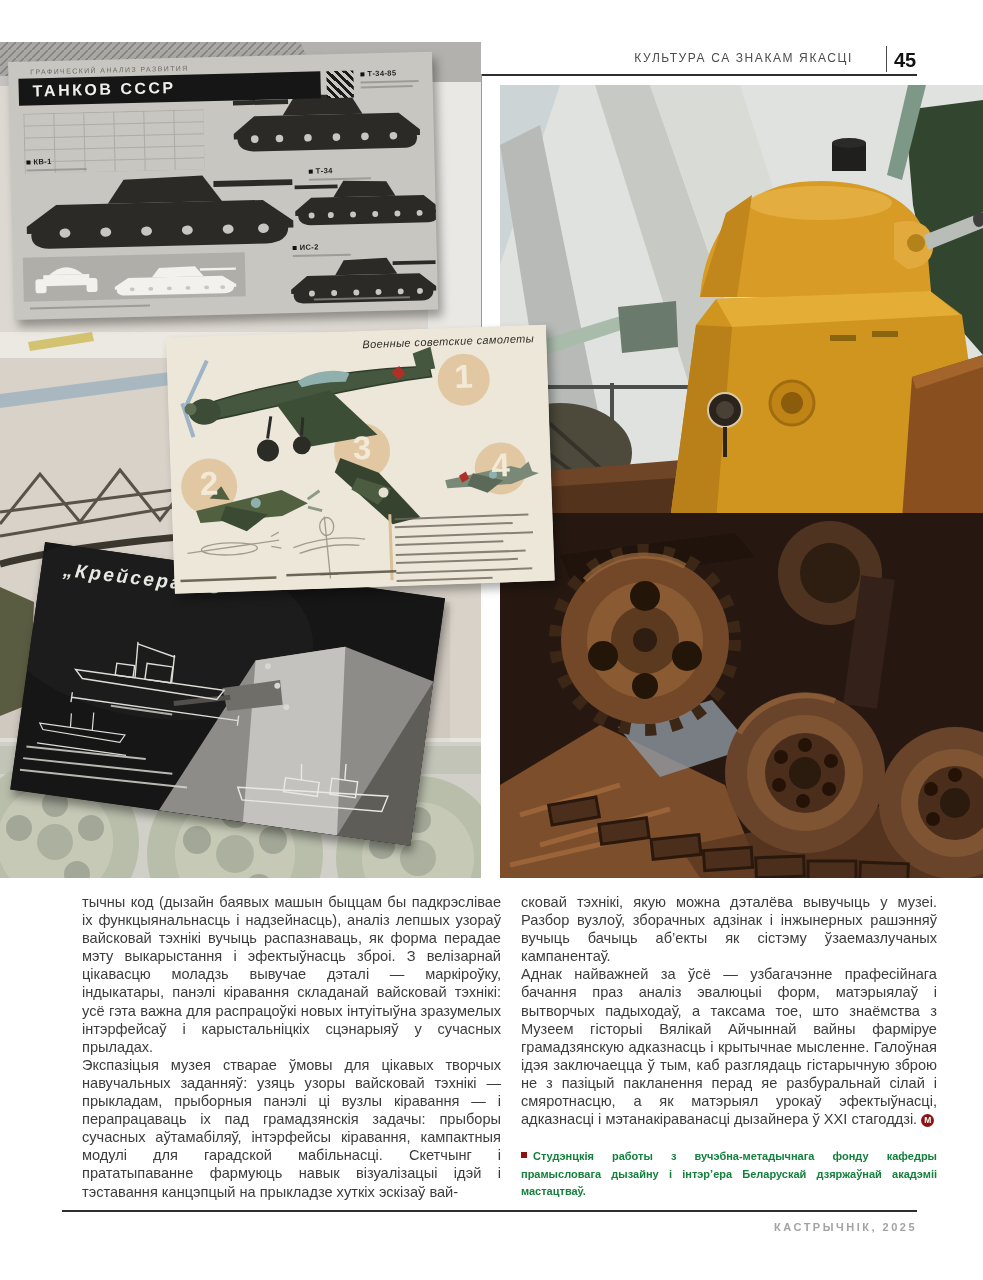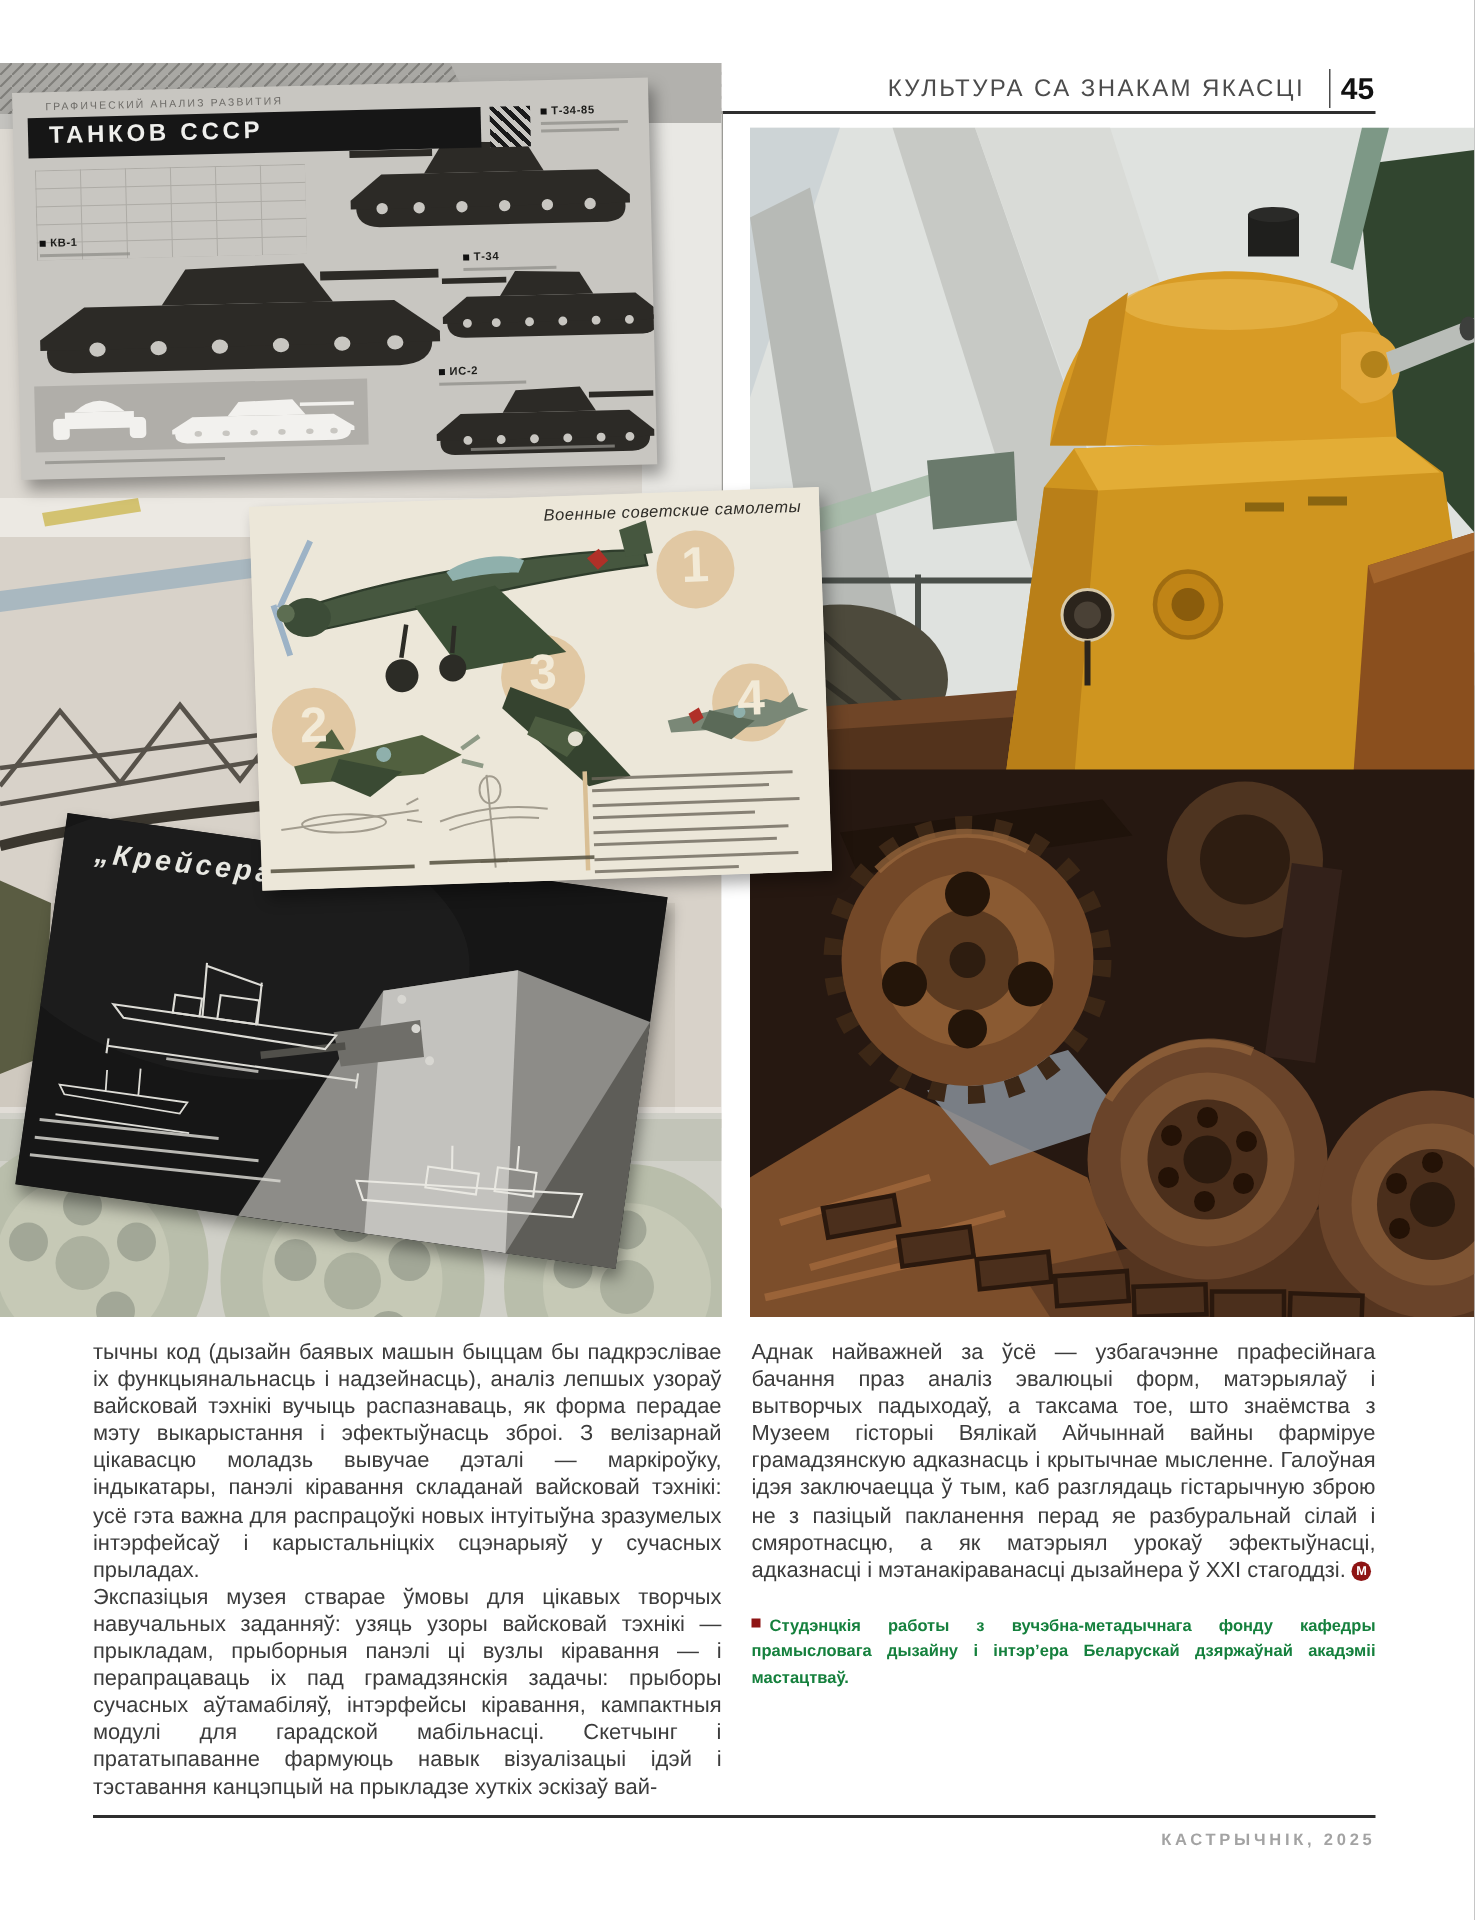--- a/index.html
+++ b/index.html
@@ -1,19 +1,19 @@
 <!DOCTYPE html>
 <html><head>
 <meta charset="utf-8">
 <style>
   html,body{margin:0;padding:0;background:#9a9a9a;}
   .page{position:relative;width:983px;height:1280px;background:#ffffff;overflow:hidden;
         font-family:"Liberation Sans","DejaVu Sans",sans-serif;}
   
-  .hdr-title{position:absolute;top:51px;right:113px;font-size:16px;letter-spacing:1.6px;color:#4c4c4c;}
+  .hdr-title{position:absolute;top:51px;right:130px;font-size:12px;letter-spacing:1.6px;color:#4c4c4c;}
   .hdr-div{position:absolute;left:886px;top:46px;width:1px;height:26px;background:#4c4c4c;}
   .hdr-num{position:absolute;left:892px;top:49px;width:26px;text-align:center;font-size:20px;font-weight:bold;color:#111;}
   .hdr-rule{position:absolute;left:481px;top:74px;width:436px;height:2px;background:#2e2e2e;}
   .vrule{position:absolute;left:481px;top:74px;width:1px;height:258px;background:#9b9b96;}
   .ftr-rule{position:absolute;left:62px;top:1210px;width:855px;height:2px;background:#2e2e2e;}
   .ftr-text{position:absolute;top:1221px;right:66px;font-size:11px;font-weight:bold;letter-spacing:2.5px;color:#a3a3a3;}
   
   .bg-left{position:absolute;left:0;top:42px;width:481px;height:836px;z-index:1;}
   .photo-tank{position:absolute;left:500px;top:85px;width:483px;height:793px;z-index:2;}
   .poster{position:absolute;left:8px;top:62px;width:424px;height:258px;background:#c8c6c1;
@@ -35,21 +35,21 @@
   .p-table{position:absolute;left:14px;top:52px;width:180px;height:60px;opacity:.55;
            background-image:linear-gradient(#97958f 1px,transparent 1px),linear-gradient(90deg,#97958f 1px,transparent 1px);
            background-size:30px 12px;}
   
   .a-title{position:absolute;left:196px;top:7px;font-size:11px;font-style:italic;letter-spacing:.4px;color:#2f2d28;}
   .a-num{position:absolute;width:30px;text-align:center;font-size:33px;font-weight:bold;color:#f2ead7;}
   
   .c-title{position:absolute;left:22px;top:12px;font-size:19px;font-style:italic;font-weight:bold;
            letter-spacing:2.5px;color:#e8e8e2;transform:rotate(-1.5deg);}
   
-  .col{position:absolute;top:893px;font-size:14.6px;line-height:18.1px;color:#3c3c3c;text-align:justify;}
+  .col{position:absolute;top:893px;font-size:14.6px;line-height:18.1px;color:#3c3c3c;text-align:justify;margin-left:20px;}
   .col p{margin:0;}
   .col-left{left:62px;width:419px;}
   .col-right{left:501px;width:416px;}
   .medal{display:inline-block;width:13px;height:13px;border-radius:50%;background:#8e1414;color:#fff;
          font-size:8.5px;font-weight:bold;text-align:center;line-height:13px;vertical-align:1px;margin-left:4px;}
   .footnote{margin-top:20px !important;font-size:11px;line-height:17.6px;font-weight:bold;color:#15803d;}
   .fnbullet{display:inline-block;width:6px;height:6px;background:#8e1414;margin-right:6px;vertical-align:2px;}
 </style>
 </head>
 <body>
@@ -400,20 +400,21 @@
     <span class="a-num" style="left:23px;top:128px;">2</span>
     <span class="a-num" style="left:177px;top:98px;">3</span>
     <span class="a-num" style="left:315px;top:120px;">4</span>
   </div>
 
   <div class="col col-left">
     <p>тычны код (дызайн баявых машын быццам бы падкрэслівае іх функцыянальнасць і надзейнасць), аналіз лепшых узораў вайсковай тэхнікі вучыць распазнаваць, як форма перадае мэту выкарыстання і эфектыўнасць зброі. З велізарнай цікавасцю моладзь вывучае дэталі — маркіроўку, індыкатары, панэлі кіравання складанай вайсковай тэхнікі: усё гэта важна для распрацоўкі новых інтуітыўна зразумелых інтэрфейсаў і карыстальніцкіх сцэнарыяў у сучасных прыладах.</p>
     <p>Экспазіцыя музея стварае ўмовы для цікавых творчых навучальных заданняў: узяць узоры вайсковай тэхнікі — прыкладам, прыборныя панэлі ці вузлы кіравання — і перапрацаваць іх пад грамадзянскія задачы: прыборы сучасных аўтамабіляў, інтэрфейсы кіравання, кампактныя модулі для гарадской мабільнасці. Скетчынг і прататыпаванне фармуюць навык візуалізацыі ідэй і тэставання канцэпцый на прыкладзе хуткіх эскізаў вай-</p>
   </div>
   <div class="col col-right">
+    <p>сковай тэхнікі, якую можна дэталёва вывучыць у музеі. Разбор вузлоў, зборачных адзінак і інжынерных рашэнняў вучыць бачыць аб’екты як сістэму ўзаемазлучаных кампанентаў.</p>
     <p><span>Аднак найважней за ўсё — узбагачэнне прафесійнага бачання праз аналіз эвалюцыі форм, матэрыялаў і вытворчых падыходаў, а таксама тое, што знаёмства з Музеем гісторыі Вялікай Айчыннай вайны фарміруе грамадзянскую адказнасць і крытычнае мысленне. Галоўная ідэя заключаецца ў тым, каб разглядаць гістарычную зброю не з пазіцый пакланення перад яе разбуральнай сілай і смяротнасцю, а як матэрыял урокаў эфектыўнасці, адказнасці і мэтанакіраванасці дызайнера ў XXI стагоддзі.</span><span class="medal">М</span></p>
     <p class="footnote"><span class="fnbullet"></span><span>Студэнцкія работы з вучэбна-метадычнага фонду кафедры прамысловага дызайну і інтэр’ера Беларускай дзяржаўнай акадэміі мастацтваў.</span></p>
   </div>
 
   <div class="ftr-rule"></div>
   <span class="ftr-text">КАСТРЫЧНІК, 2025</span>
 
 </div>
 
 </body></html>

